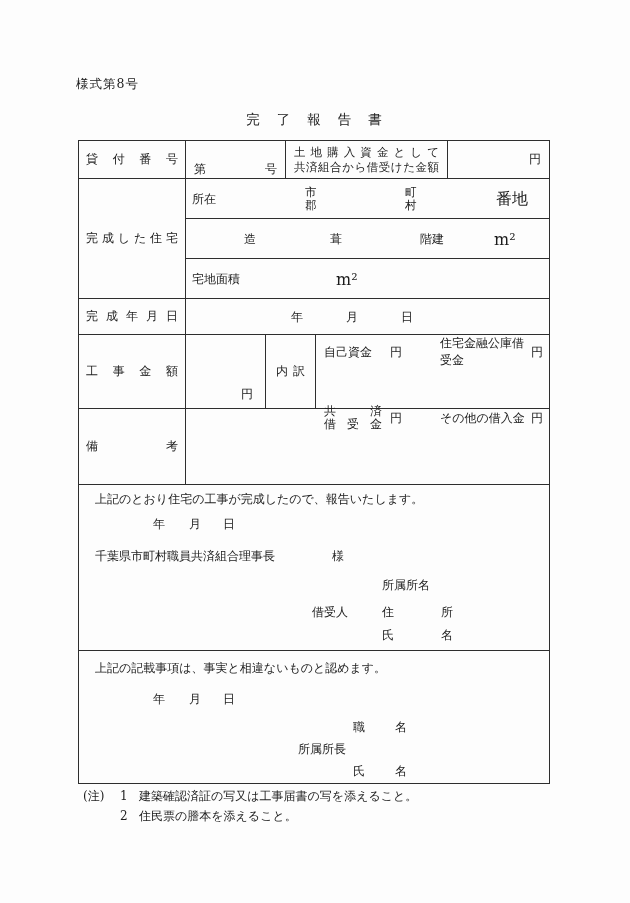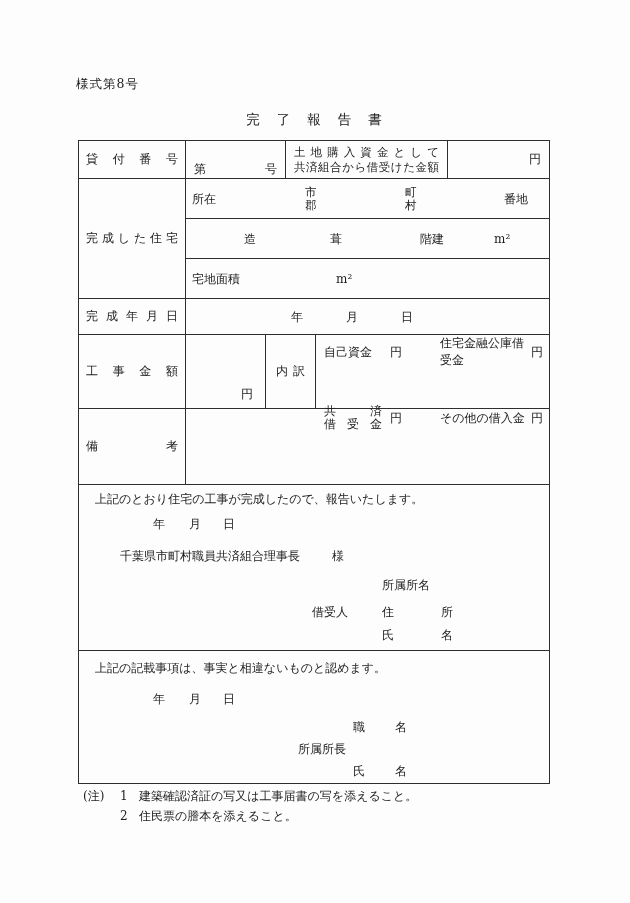--- a/index.html
+++ b/index.html
@@ -23,21 +23,21 @@
   .cell:last-child { border-right:none; }
   .lbl { width:107px; display:flex; align-items:center; flex-shrink:0; }
   .jt { display:block; width:100%; text-align:justify; text-align-last:justify; box-sizing:border-box; }
   .lbl .jt { padding:0 7px; }
   .fill { flex:1; position:relative; }
   .sub { flex:1; display:flex; flex-direction:column; }
   .srow { position:relative; flex:1; border-bottom:1px solid #2e2e2e; }
   .srow:last-child { border-bottom:none; }
   .abs { position:absolute; top:50%; transform:translateY(-50%); white-space:nowrap; }
   .stack2 { text-align:center; line-height:13.5px; font-size:11.5px; }
-  .small { font-size:12px; }
+  .small { font-size:16px; }
   .hdr2 { padding:2px 8px; display:flex; flex-direction:column; justify-content:center; }
   .hdr2 .jt { line-height:15px; font-size:11.5px; }
   .yen-right { display:flex; align-items:center; justify-content:flex-end; padding-right:8px; }
   .amount-cell { width:80px; flex-shrink:0; display:flex; align-items:flex-end; justify-content:flex-end; padding:0 12px 5px 0; }
   .uchiwake { width:50px; flex-shrink:0; display:flex; align-items:center; }
   .uchiwake .jt { padding:0 10px; }
   .bk { display:flex; flex-direction:column;gap:36px; }
   .bkline { flex:1; display:flex; align-items:center; padding:0 6px 0 8px; }
   .bk-w { width:58px; flex-shrink:0; }
   .bk-w .jt { line-height:13px; }
@@ -146,21 +146,21 @@
         <span class="jt">備考</span>
       </div>
       <div class="cell fill"></div>
     </div>
 
     <div class="row sec" style="height:166px; display:block">
       <span class="sp" style="left:16px; top:6px">上記のとおり住宅の工事が完成したので、報告いたします。</span>
       <span class="sp" style="left:74px; top:31px">年</span>
       <span class="sp" style="left:110px; top:31px">月</span>
       <span class="sp" style="left:144px; top:31px">日</span>
-      <span class="sp" style="left:41px; top:63px">千葉県市町村職員共済組合理事長</span>
+      <span class="sp" style="left:16px; top:63px">千葉県市町村職員共済組合理事長</span>
       <span class="sp" style="left:253px; top:63px">様</span>
       <span class="sp" style="left:303px; top:92px">所属所名</span>
       <span class="sp" style="left:233px; top:119px">借受人</span>
       <span class="sp jt" style="left:303px; top:119px; width:71px">住所</span>
       <span class="sp jt" style="left:303px; top:142px; width:71px">氏名</span>
     </div>
 
     <div class="row sec" style="height:132px; display:block">
       <span class="sp" style="left:16px; top:9px">上記の記載事項は、事実と相違ないものと認めます。</span>
       <span class="sp" style="left:74px; top:40px">年</span>

